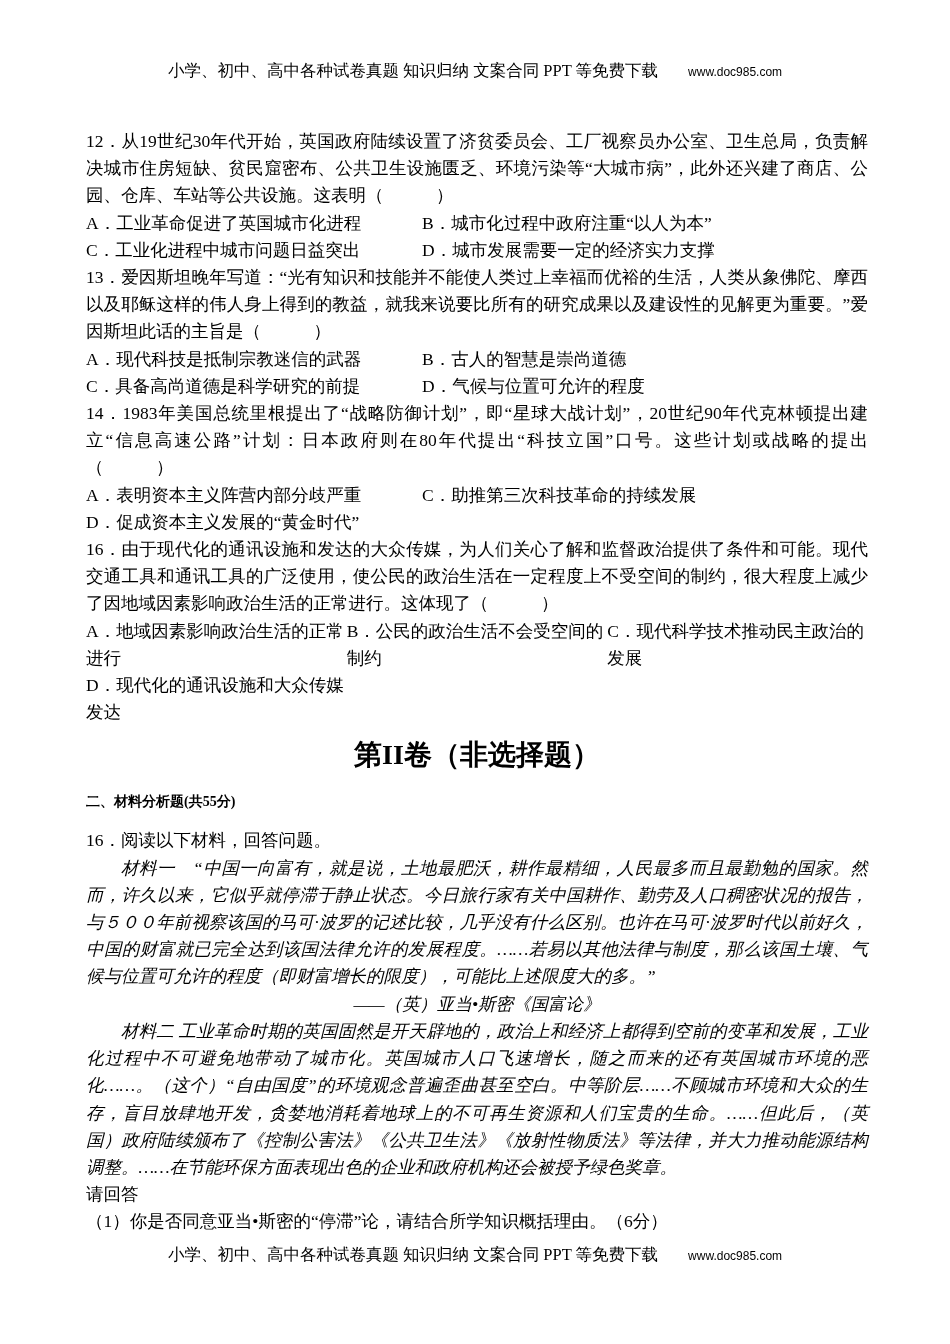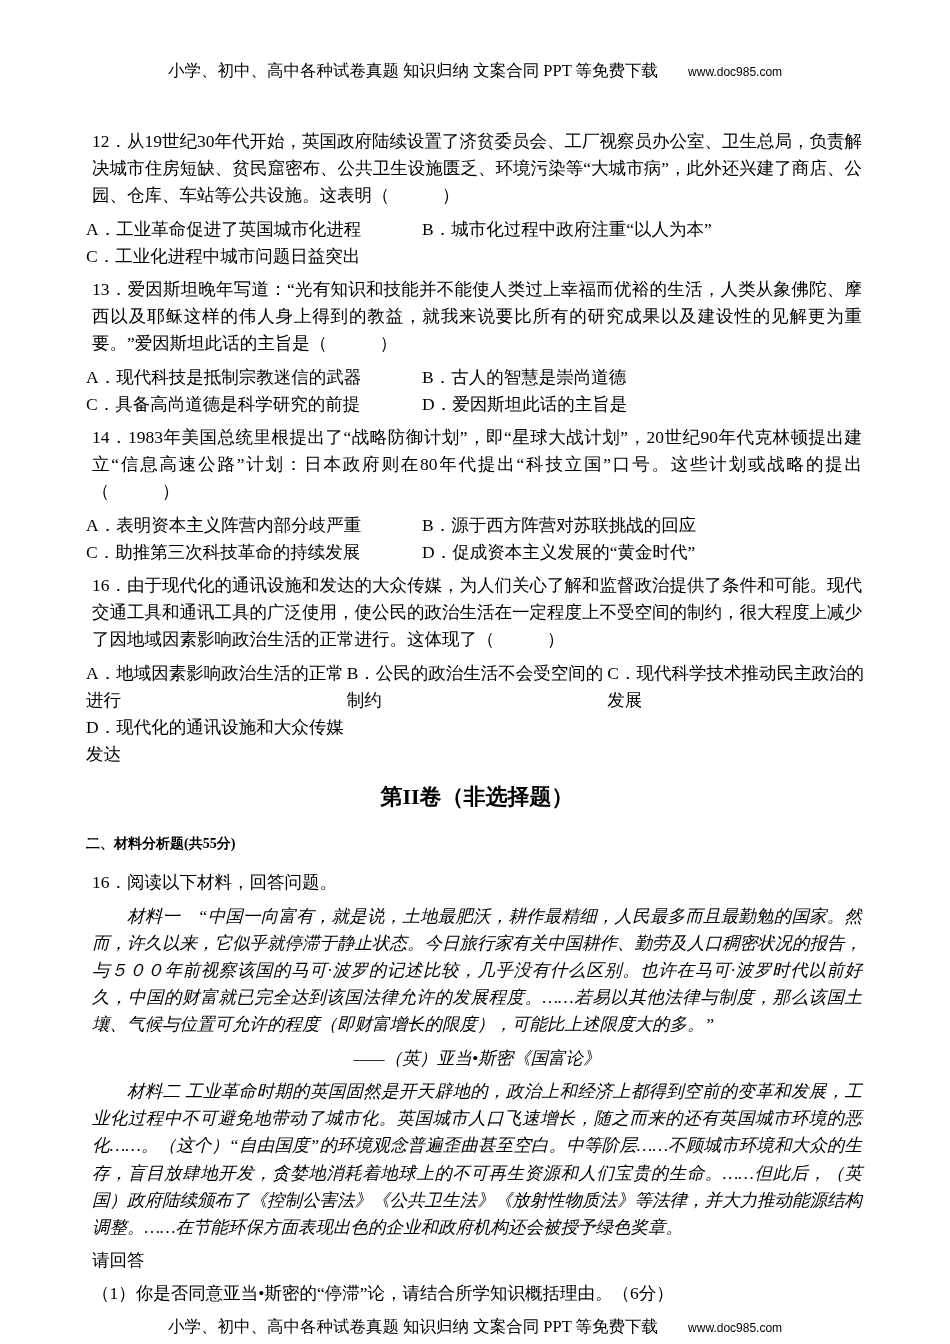--- a/index.html
+++ b/index.html
@@ -27,34 +27,34 @@
   .page-footer { margin-top: 8px; }
   .hgap { display: inline-block; width: 30px; }
   .url { font-family: "Liberation Sans", "DejaVu Sans", sans-serif; font-size: 12px; }
 
   .content {
     margin: 45px 82px 0 86px;
     font-size: 17.5px;
     line-height: 27.2px;
     text-align: justify;
   }
-  .content p { margin: 6px; }
+  .content p { margin: 0; }
 
   .question { margin: 0; }
   .stem { margin: 0; }
 
   .options { display: grid; }
   .options.cols2 { grid-template-columns: 336px 1fr; }
   .options.cols1 { grid-template-columns: 1fr 1fr 1fr; }
   .option { text-align: left; }
 
   .part-title {
     margin: 13px 0 17px 0;
     text-align: center;
-    font-size: 22px;
+    font-size: 28px;
     font-weight: bold;
     line-height: 32px;
   }
   .section-heading {
     margin: 0 0 12px 0;
     font-size: 14px;
     font-weight: bold;
     line-height: 27px;
   }
   .q16-intro { margin-bottom: 1px; }
@@ -76,38 +76,38 @@
   </div>
 
   <div class="content">
 
     <section class="question">
       <p class="stem">12．从19世纪30年代开始，英国政府陆续设置了济贫委员会、工厂视察员办公室、卫生总局，负责解决城市住房短缺、贫民窟密布、公共卫生设施匮乏、环境污染等“大城市病”，此外还兴建了商店、公园、仓库、车站等公共设施。这表明（　　　）</p>
       <div class="options cols2">
         <span class="option">A．工业革命促进了英国城市化进程</span>
         <span class="option">B．城市化过程中政府注重“以人为本”</span>
         <span class="option">C．工业化进程中城市问题日益突出</span>
+        <span class="option">D．城市发展需要一定的经济实力支撑</span>
       </div>
     </section>
 
     <section class="question">
       <p class="stem">13．爱因斯坦晚年写道：“光有知识和技能并不能使人类过上幸福而优裕的生活，人类从象佛陀、摩西以及耶稣这样的伟人身上得到的教益，就我来说要比所有的研究成果以及建设性的见解更为重要。”爱因斯坦此话的主旨是（　　　）</p>
       <div class="options cols2">
         <span class="option">A．现代科技是抵制宗教迷信的武器</span>
         <span class="option">B．古人的智慧是崇尚道德</span>
         <span class="option">C．具备高尚道德是科学研究的前提</span>
-        <span class="option">D．爱因斯坦此话的主旨是</span>
+        <span class="option">D．气候与位置可允许的程度</span>
       </div>
     </section>
 
     <section class="question">
       <p class="stem">14．1983年美国总统里根提出了“战略防御计划”，即“星球大战计划”，20世纪90年代克林顿提出建立“信息高速公路”计划：日本政府则在80年代提出“科技立国”口号。这些计划或战略的提出（　　　）</p>
       <div class="options cols2">
         <span class="option">A．表明资本主义阵营内部分歧严重</span>
-        <span class="option">B．源于西方阵营对苏联挑战的回应</span>
         <span class="option">C．助推第三次科技革命的持续发展</span>
         <span class="option">D．促成资本主义发展的“黄金时代”</span>
       </div>
     </section>
 
     <section class="question">
       <p class="stem">16．由于现代化的通讯设施和发达的大众传媒，为人们关心了解和监督政治提供了条件和可能。现代交通工具和通讯工具的广泛使用，使公民的政治生活在一定程度上不受空间的制约，很大程度上减少了因地域因素影响政治生活的正常进行。这体现了（　　　）</p>
       <div class="options cols1">
         <span class="option">A．地域因素影响政治生活的正常进行</span>
         <span class="option">B．公民的政治生活不会受空间的制约</span>

